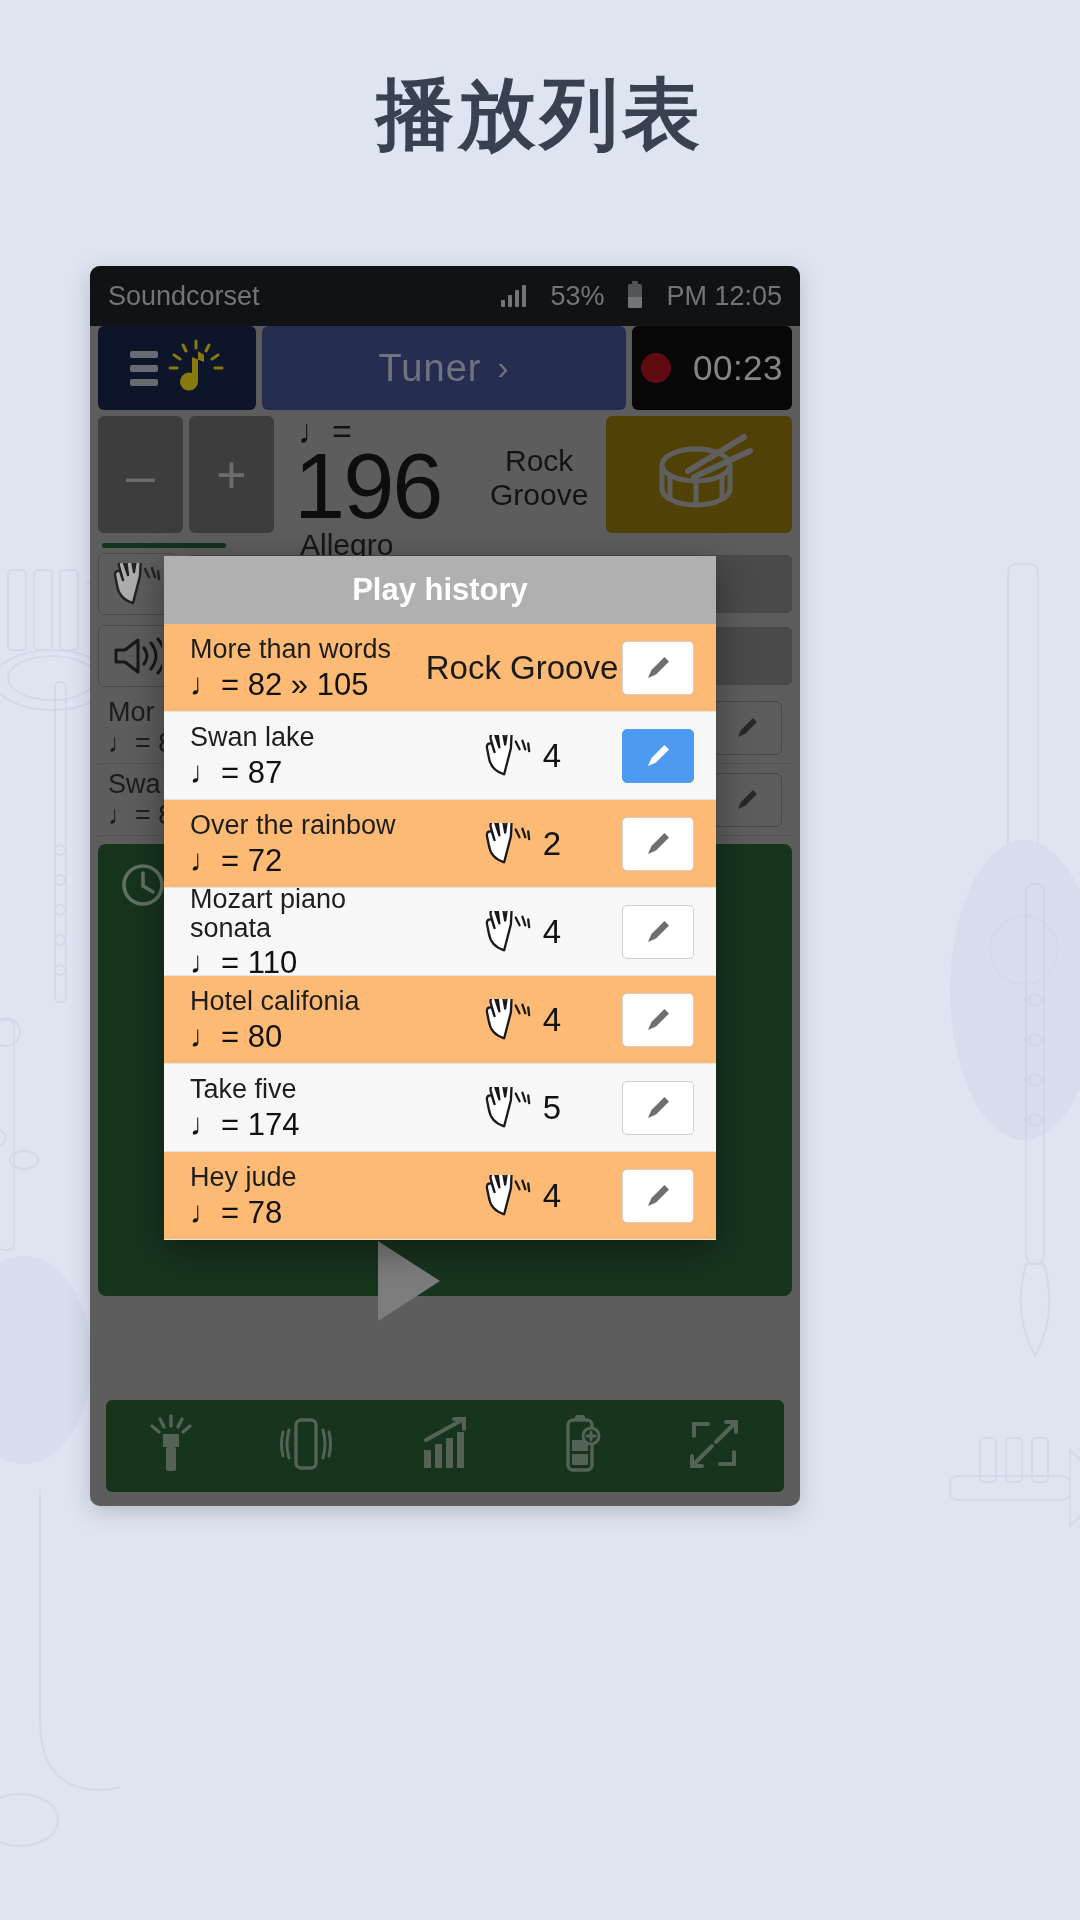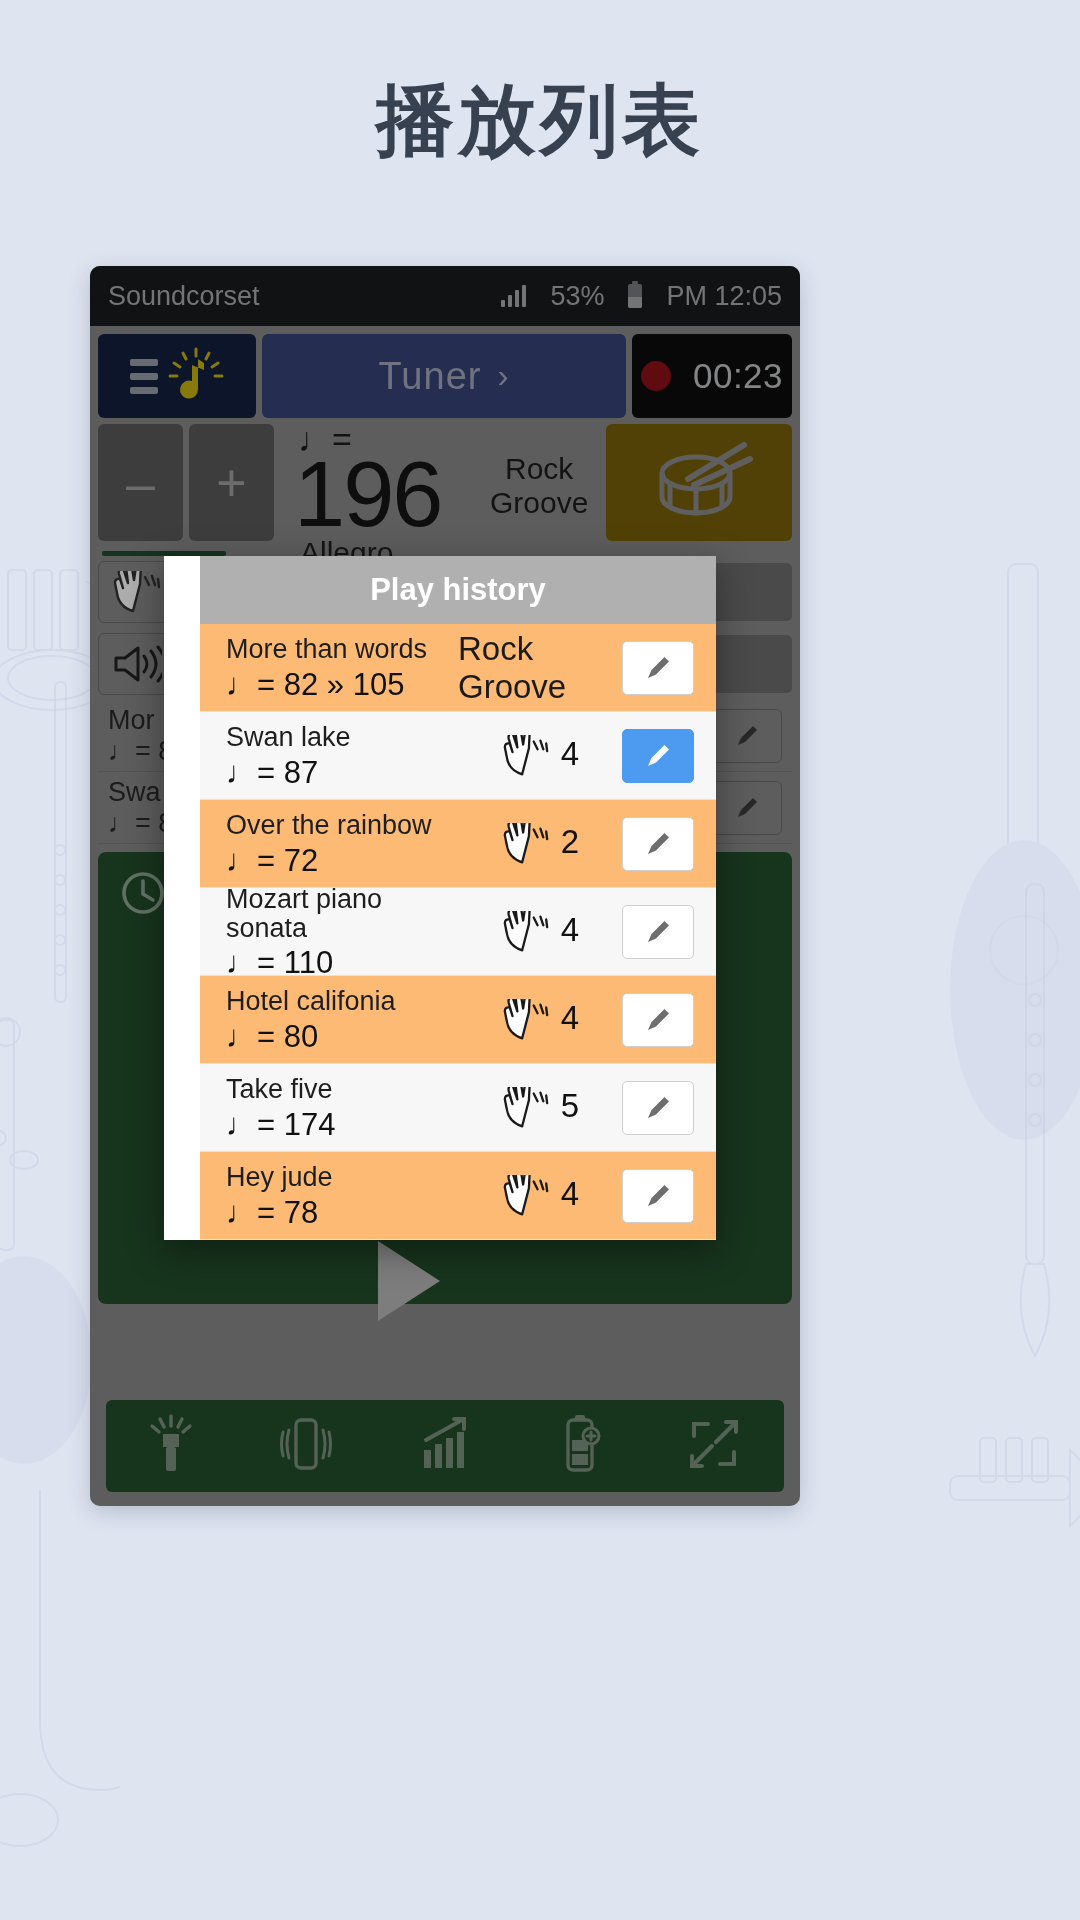--- a/index.html
+++ b/index.html
@@ -16,20 +16,21 @@
   .wm-stroke{ stroke:#c3cbe0; fill:none; stroke-width:2; }
   .wm-fill{ fill:#cdd5e8; }
 
   
   .page-title{
     position:absolute; top:78px; left:0; width:100%;
     text-align:center;
     font-size:78px; font-weight:700; color:#37414f;
     letter-spacing:4px;
     line-height:1.1;
+    font-family:Liberation Mono, monospace;
   }
 
   
   .phone{
     position:absolute; left:90px; top:266px;
     width:710px; height:1240px;
     background:#8a8a8a;
     border-radius:10px;
     box-shadow:0 6px 22px rgba(40,50,70,.22);
     overflow:hidden;
@@ -48,21 +49,21 @@
   .sig i{ width:4.5px; background:#a9acaf; display:block; border-radius:1px;}
   .sig i:nth-child(1){height:7px}
   .sig i:nth-child(2){height:12px}
   .sig i:nth-child(3){height:17px}
   .sig i:nth-child(4){height:22px}
   .batt{ width:14px; height:24px; border-radius:2px; background:#7a7d80; position:relative;}
   .batt:before{content:"";position:absolute;top:-3px;left:4px;width:6px;height:3px;background:#7a7d80;border-radius:1px;}
   .batt:after{content:"";position:absolute;left:0;bottom:0;width:100%;height:46%;background:#a9acaf;border-radius:0 0 2px 2px;}
 
   
-  .toprow{ display:flex; gap:6px; padding:8px 8px 0 8px; }
+  .toprow{ display:flex; gap:6px; padding:0 8px 0 8px; }
   .btn-menu{
     width:158px; height:84px; background:#12203d; border-radius:6px;
     display:flex; align-items:center; justify-content:center; gap:10px;
   }
   .hamburger{ display:flex; flex-direction:column; gap:7px;}
   .hamburger span{ display:block; width:28px; height:7px; background:#9aa0a8; border-radius:2px;}
   .btn-tuner{
     flex:1; height:84px; background:#374478; border-radius:6px;
     display:flex; align-items:center; justify-content:center;
     color:#a5aabc; font-size:38px; letter-spacing:1px;
@@ -121,38 +122,37 @@
     background:#234d2c; border-radius:6px;
     display:flex; align-items:center; justify-content:space-around;
   }
 
   
   .scrim{ position:absolute; inset:0; background:rgba(0,0,0,.32); }
   .dialog{
     position:absolute; left:164px; top:556px; width:552px;
     background:#fff; box-shadow:0 10px 34px rgba(0,0,0,.38);
     overflow:hidden;
-    padding-left:36px;
   }
   .dlg-head{
     height:68px; background:#b0b0b0;
     display:flex; align-items:center; justify-content:center;
     color:#fff; font-size:31px; font-weight:700;
   }
   .dlg-list{ background:#fdba74; }
   .dlg-row{
     height:88px; display:flex; align-items:center;
     border-bottom:1px solid #e3e3e3;
     padding:0 22px 0 26px;
   }
   .dlg-row.alt{ background:#f7f7f7;gap:20px; }
   .r-left{ width:232px; }
   .r-title{ font-size:27px; color:#1e1e1e; line-height:1.05; margin-bottom:5px;}
   .r-bpm{ font-size:31px; color:#111; display:flex; align-items:baseline; gap:2px; line-height:1;}
-  .r-mid{ flex:1; display:flex; align-items:flex-start; justify-content:center; gap:10px;}
+  .r-mid{ flex:1; display:flex; align-items:center; justify-content:center; gap:10px;}
   .r-mid .gtxt{ font-size:33px; color:#1b1b1b;}
   .r-mid .cnt{ font-size:33px; color:#111;}
   .editbtn{
     width:72px; height:54px; border:1px solid #cfcfcf; border-radius:5px;
     background:#fff; display:flex; align-items:center; justify-content:center;
   }
   .editbtn.active{ background:#4d9bf0; border-color:#4d9bf0;}
   .tail{
     position:absolute; left:164px; top:1241px;
     width:0;height:0;

